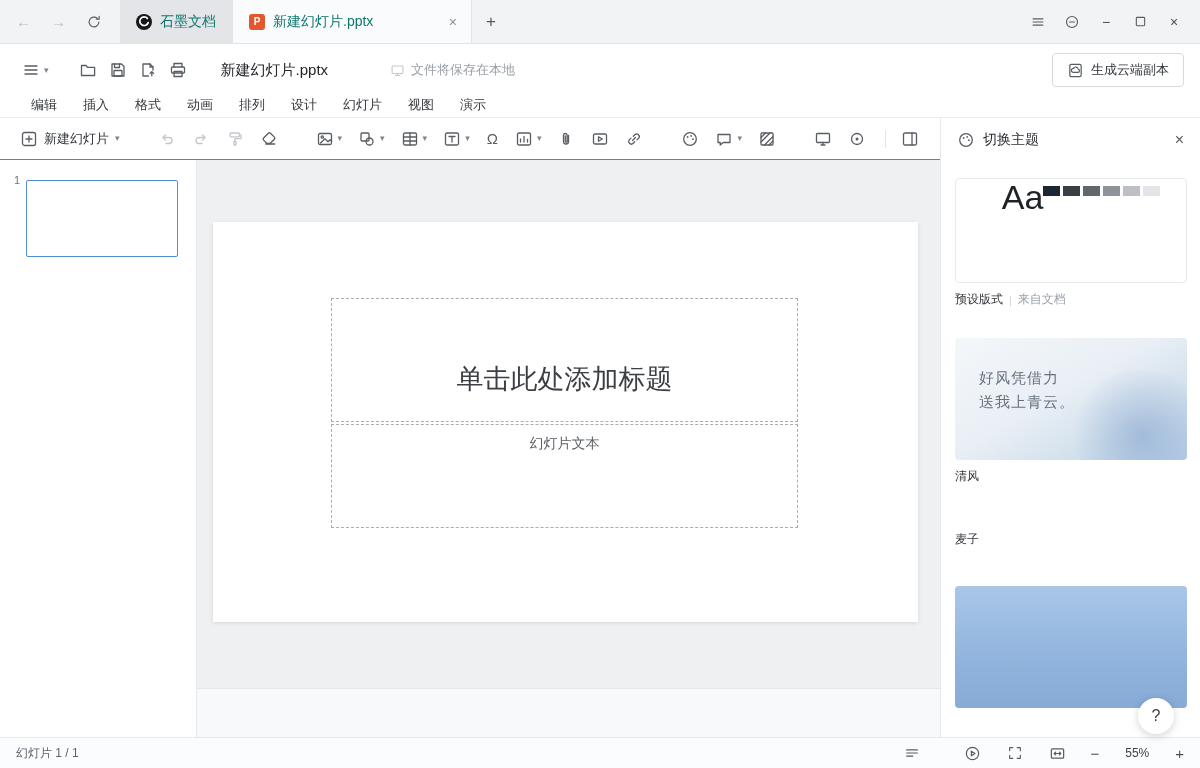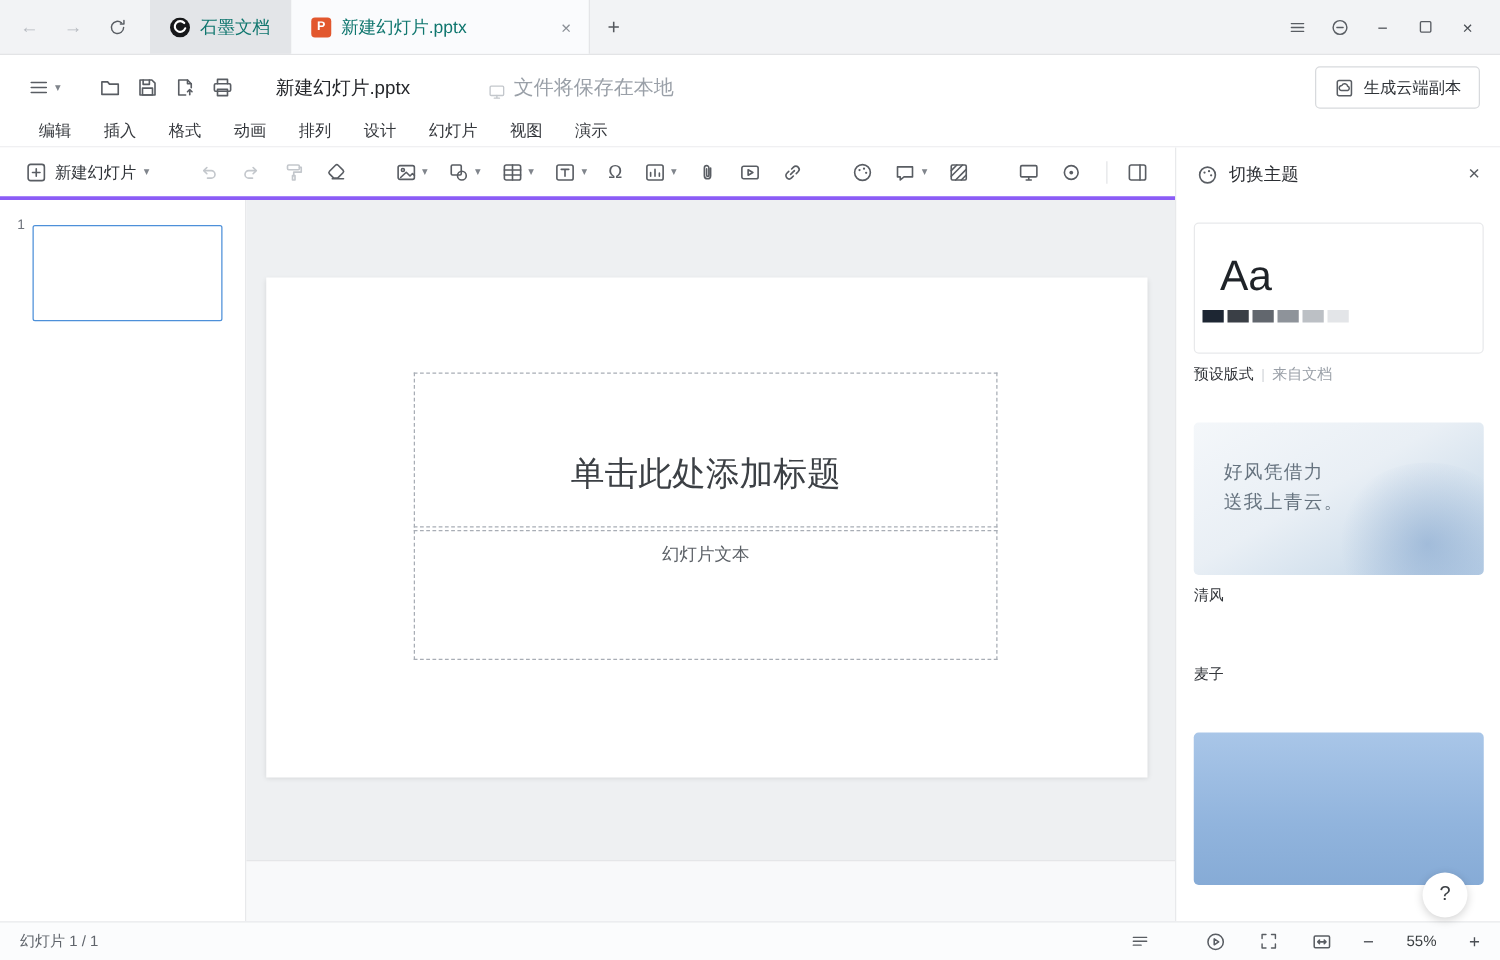--- a/index.html
+++ b/index.html
@@ -24,30 +24,30 @@
   .ppt-badge{width:16px;height:16px;background:#e2572e;color:#fff;border-radius:3px;font-size:10px;font-weight:bold;display:inline-flex;align-items:center;justify-content:center}
   .newtab{font-size:17px;color:#55585e;display:inline-flex;align-items:center;padding:0 14px;cursor:pointer}
   .winctl{display:flex;align-items:center;gap:10px;padding-right:14px}
   .wbtn{width:24px;height:24px;display:inline-flex;align-items:center;justify-content:center;color:#4b4f55;font-size:14px;cursor:pointer}
 
   
   .toolbar{height:52px;background:#fff;display:flex;align-items:center;padding:0 16px}
   .tbtn{display:inline-flex;align-items:center;gap:2px;padding:5px 6px;border-radius:4px;cursor:pointer}
   .ml18{margin-left:18px}
   .doc-title{font-size:15px;color:#24262a;margin-left:28px;white-space:nowrap}
-  .save-status{display:inline-flex;align-items:flex-end;gap:6px;margin-left:62px;color:#9aa0a8;font-size:16px}
+  .save-status{display:inline-flex;align-items:center;gap:6px;margin-left:62px;color:#9aa0a8;font-size:13px}
   .cloud-btn{display:inline-flex;align-items:center;gap:7px;height:34px;padding:0 14px;background:#fff;border:1px solid #d8dadd;border-radius:4px;font-size:13px;color:#2f3338;font-family:inherit;cursor:pointer}
 
   
   .menubar{height:22px;background:#fff;border-bottom:1px solid #ebecee;display:flex;align-items:center;gap:26px;padding:0 0 4px 31px}
   .menu-item{font-size:13px;color:#34373c;cursor:pointer;white-space:nowrap}
 
   
   .workspace{position:relative;height:650px}
-  .slidebar{position:absolute;top:0;left:0;right:260px;height:42px;background:#fff;border-bottom:3px solid #8b5cf6;display:flex;align-items:center;padding:0 14px;gap:4px}
+  .slidebar{position:absolute;top:0;left:0;right:260px;height:42px;background:#fff;border-bottom:1px solid #8b5cf6;display:flex;align-items:center;padding:0 14px;gap:4px}
   .vsep{width:1px;height:18px;background:#e4e5e8;margin:0 9px}
   .ns-label{font-size:13px;color:#2f3338;margin:0 2px 0 4px;white-space:nowrap}
   .end-grp{margin-left:auto;display:flex;align-items:center}
   .grp{display:flex;align-items:center;gap:4px}
   .omega{font-size:15px;color:#595d63;padding:4px 7px;cursor:pointer}
 
   
   .main{position:absolute;top:42px;left:0;right:260px;bottom:31px;display:flex}
   .thumbs{width:197px;background:#fff;border-right:1px solid #e8e9eb}
   .thumb-row{display:flex;gap:6px;padding:14px 0 0 10px}
@@ -64,21 +64,21 @@
 
   
   .panel{position:absolute;top:0;right:0;width:260px;bottom:31px;background:#fff;border-left:1px solid #e8e9eb;overflow:hidden}
   .panel-head{height:44px;display:flex;align-items:center;gap:8px;padding:0 16px}
   .panel-title{font-size:14px;color:#2b2e33}
   .panel-close{margin-left:auto;font-size:16px;color:#595d63;cursor:pointer}
   .cards{padding:16px 14px 0 14px;display:flex;flex-direction:column}
   .card{cursor:pointer}
   .card + .card{margin-top:12px}
   .prev{width:232px;border-radius:4px;border:1px solid #e8e9eb;position:relative;overflow:hidden;background:#fff}
-  .prev.preset{height:105px;display:flex;flex-direction:column;justify-content:center;align-items:flex-start;padding-left:6px}
+  .prev.preset{height:105px;display:flex;justify-content:center;align-items:flex-start;padding-left:6px}
   .aa{font-size:34px;color:#1f2328;margin-left:14px;line-height:1.1}
   .swatches{display:flex;gap:3px;margin-top:7px}
   .sw{width:17px;height:10px;display:inline-block}
   .prev.breeze{height:122px;border:none;background:linear-gradient(150deg,#f4f7fa 0%,#e9eff5 45%,#d5e2ee 70%,#b9cfe6 100%)}
   .prev.breeze::after{content:"";position:absolute;right:-30px;bottom:-40px;width:150px;height:130px;border-radius:50%;background:radial-gradient(circle,rgba(120,156,200,.5),rgba(120,156,200,0) 70%)}
   .breeze-text{position:absolute;left:24px;top:28px;font-size:15px;color:#66737f;line-height:24px;letter-spacing:1px;z-index:1}
   .prev.wheat{height:122px;border:none;background:linear-gradient(180deg,#f3efe3 0%,#ecdfbd 28%,#dcbc7c 55%,#c89f55 80%,#bd934a 100%)}
   .prev.wheat::after{content:"";position:absolute;left:0;right:0;top:36%;bottom:0;background:repeating-linear-gradient(92deg,rgba(255,255,255,.28) 0 1px,rgba(0,0,0,.05) 3px 5px,transparent 5px 8px)}
   .wheat-l{position:absolute;left:11px;top:9px;font-size:9px;font-weight:bold;letter-spacing:.6px;color:#1c1c1c;z-index:1}
   .wheat-r{position:absolute;right:11px;top:9px;font-size:8.5px;color:#33342f;z-index:1}

